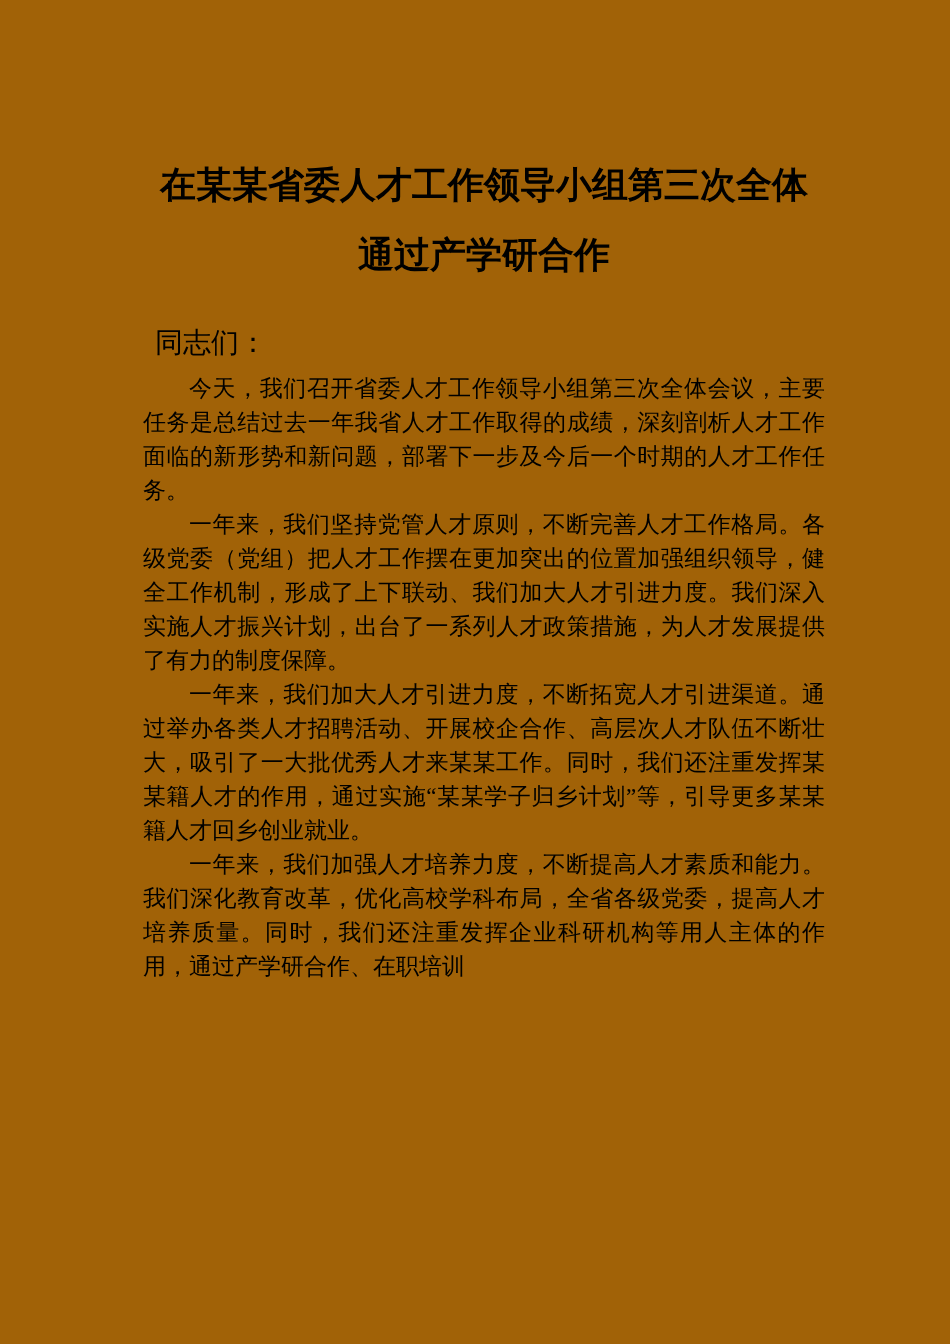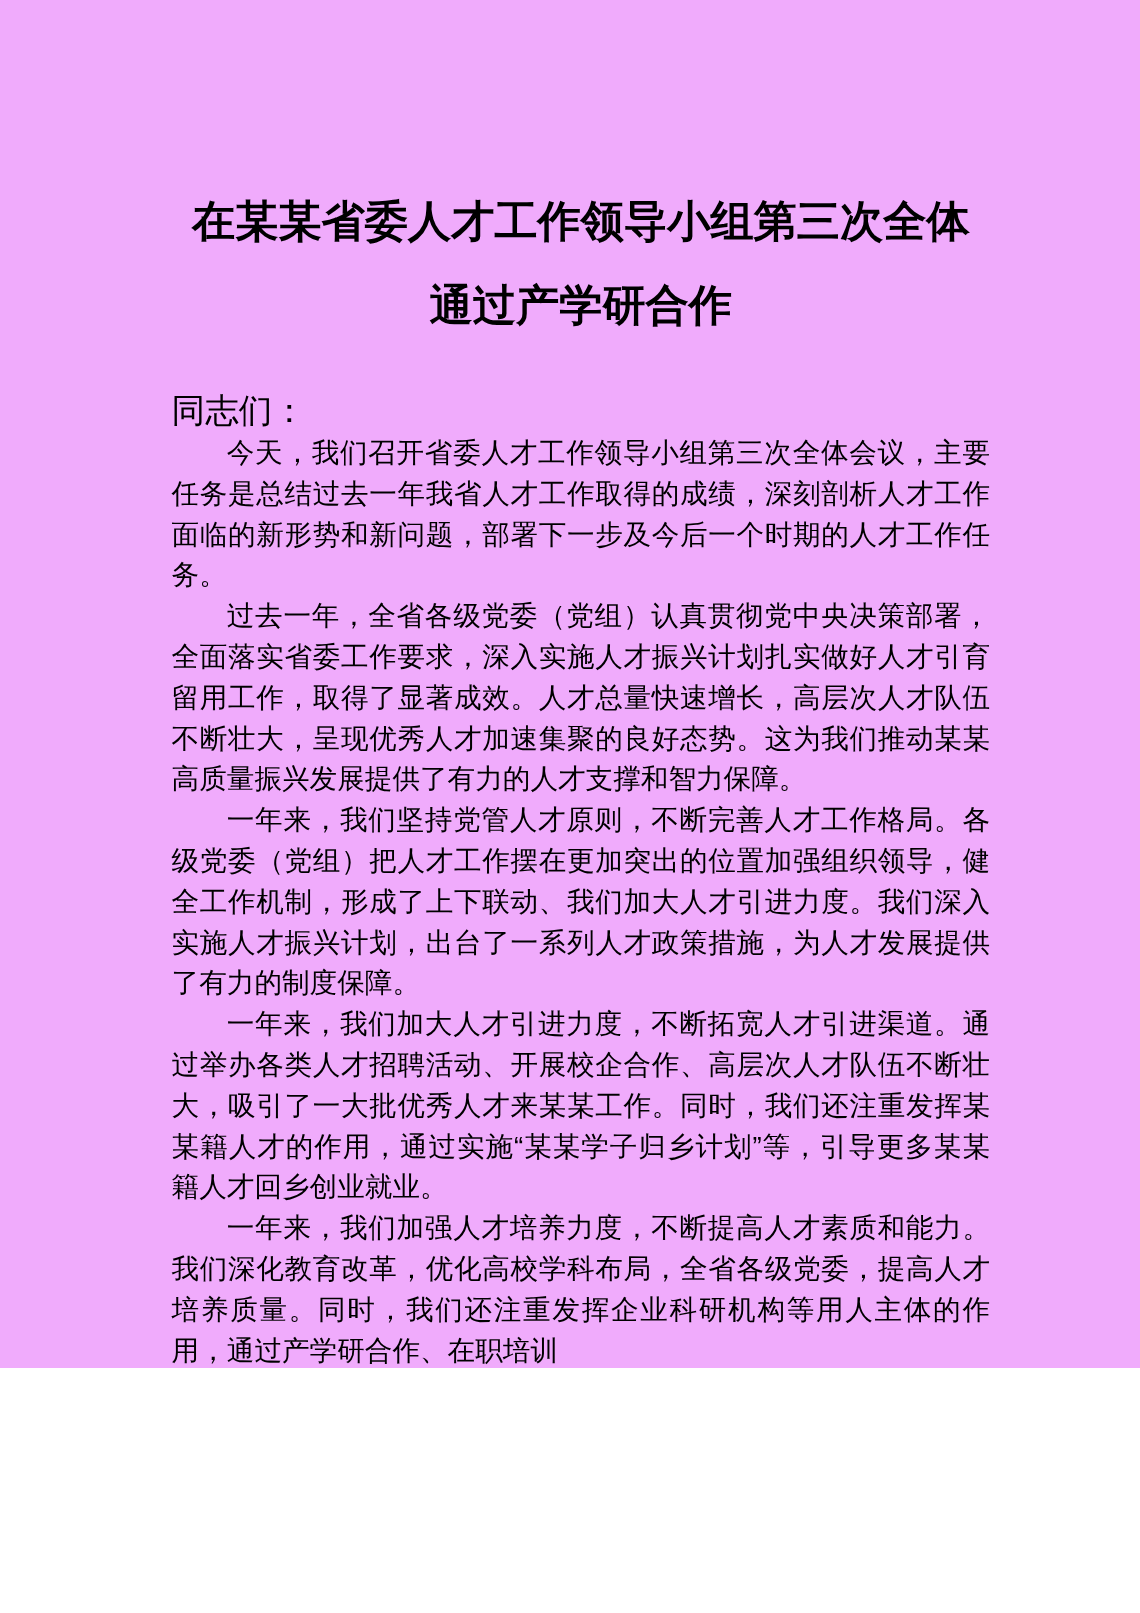--- a/index.html
+++ b/index.html
@@ -2,24 +2,24 @@
 <html lang="zh"><head>
 <meta charset="utf-8">
 <style>
   html, body {
     margin: 0;
     padding: 0;
   }
   .page {
     position: relative;
     width: 950px;
-    height: 1140px;
-    background: #f0abfc;
+    height: 1344px;
+    background: #a16207;
     overflow: hidden;
-    font-family: Liberation Sans, sans-serif;
+    font-family: Liberation Serif, serif;
     color: #000000;
   }
   .doc {
     position: absolute;
     left: 143px;
     top: 150px;
     width: 682px;
   }
   .doc-title {
     margin: 0 0 36px 0;
@@ -27,21 +27,21 @@
     font-weight: 700;
     line-height: 70px;
     text-align: center;
     letter-spacing: 0;
   }
   .title-line {
     display: block;
     white-space: nowrap;
   }
   .salutation {
-    margin: 0;
+    margin: 12px;
     font-size: 28px;
     line-height: 34px;
     text-indent: 0;
   }
   .para {
     margin: 0;
     font-size: 23px;
     line-height: 34px;
     text-align: justify;
     text-indent: 2em;
@@ -56,21 +56,20 @@
 
     <h1 class="doc-title">
       <span class="title-line">在某某省委人才工作领导小组第三次全体</span>
       <span class="title-line">通过产学研合作</span>
     </h1>
 
     <p class="salutation">同志们：</p>
 
     <p class="para">今天，我们召开省委人才工作领导小组第三次全体会议，主要任务是总结过去一年我省人才工作取得的成绩，深刻剖析人才工作面临的新形势和新问题，部署下一步及今后一个时期的人才工作任务。</p>
 
-    <p class="para">过去一年，全省各级党委（党组）认真贯彻党中央决策部署，全面落实省委工作要求，深入实施人才振兴计划扎实做好人才引育留用工作，取得了显著成效。人才总量快速增长，高层次人才队伍不断壮大，呈现优秀人才加速集聚的良好态势。这为我们推动某某高质量振兴发展提供了有力的人才支撑和智力保障。</p>
 
     <p class="para">一年来，我们坚持党管人才原则，不断完善人才工作格局。各级党委（党组）把人才工作摆在更加突出的位置加强组织领导，健全工作机制，形成了上下联动、我们加大人才引进力度。我们深入实施人才振兴计划，出台了一系列人才政策措施，为人才发展提供了有力的制度保障。</p>
 
     <p class="para">一年来，我们加大人才引进力度，不断拓宽人才引进渠道。通过举办各类人才招聘活动、开展校企合作、高层次人才队伍不断壮大，吸引了一大批优秀人才来某某工作。同时，我们还注重发挥某某籍人才的作用，通过实施“某某学子归乡计划”等，引导更多某某籍人才回乡创业就业。</p>
 
     <p class="para">一年来，我们加强人才培养力度，不断提高人才素质和能力。我们深化教育改革，优化高校学科布局，全省各级党委，提高人才培养质量。同时，我们还注重发挥企业科研机构等用人主体的作用，通过产学研合作、在职培训</p>
 
   </div>
 </div>
 

